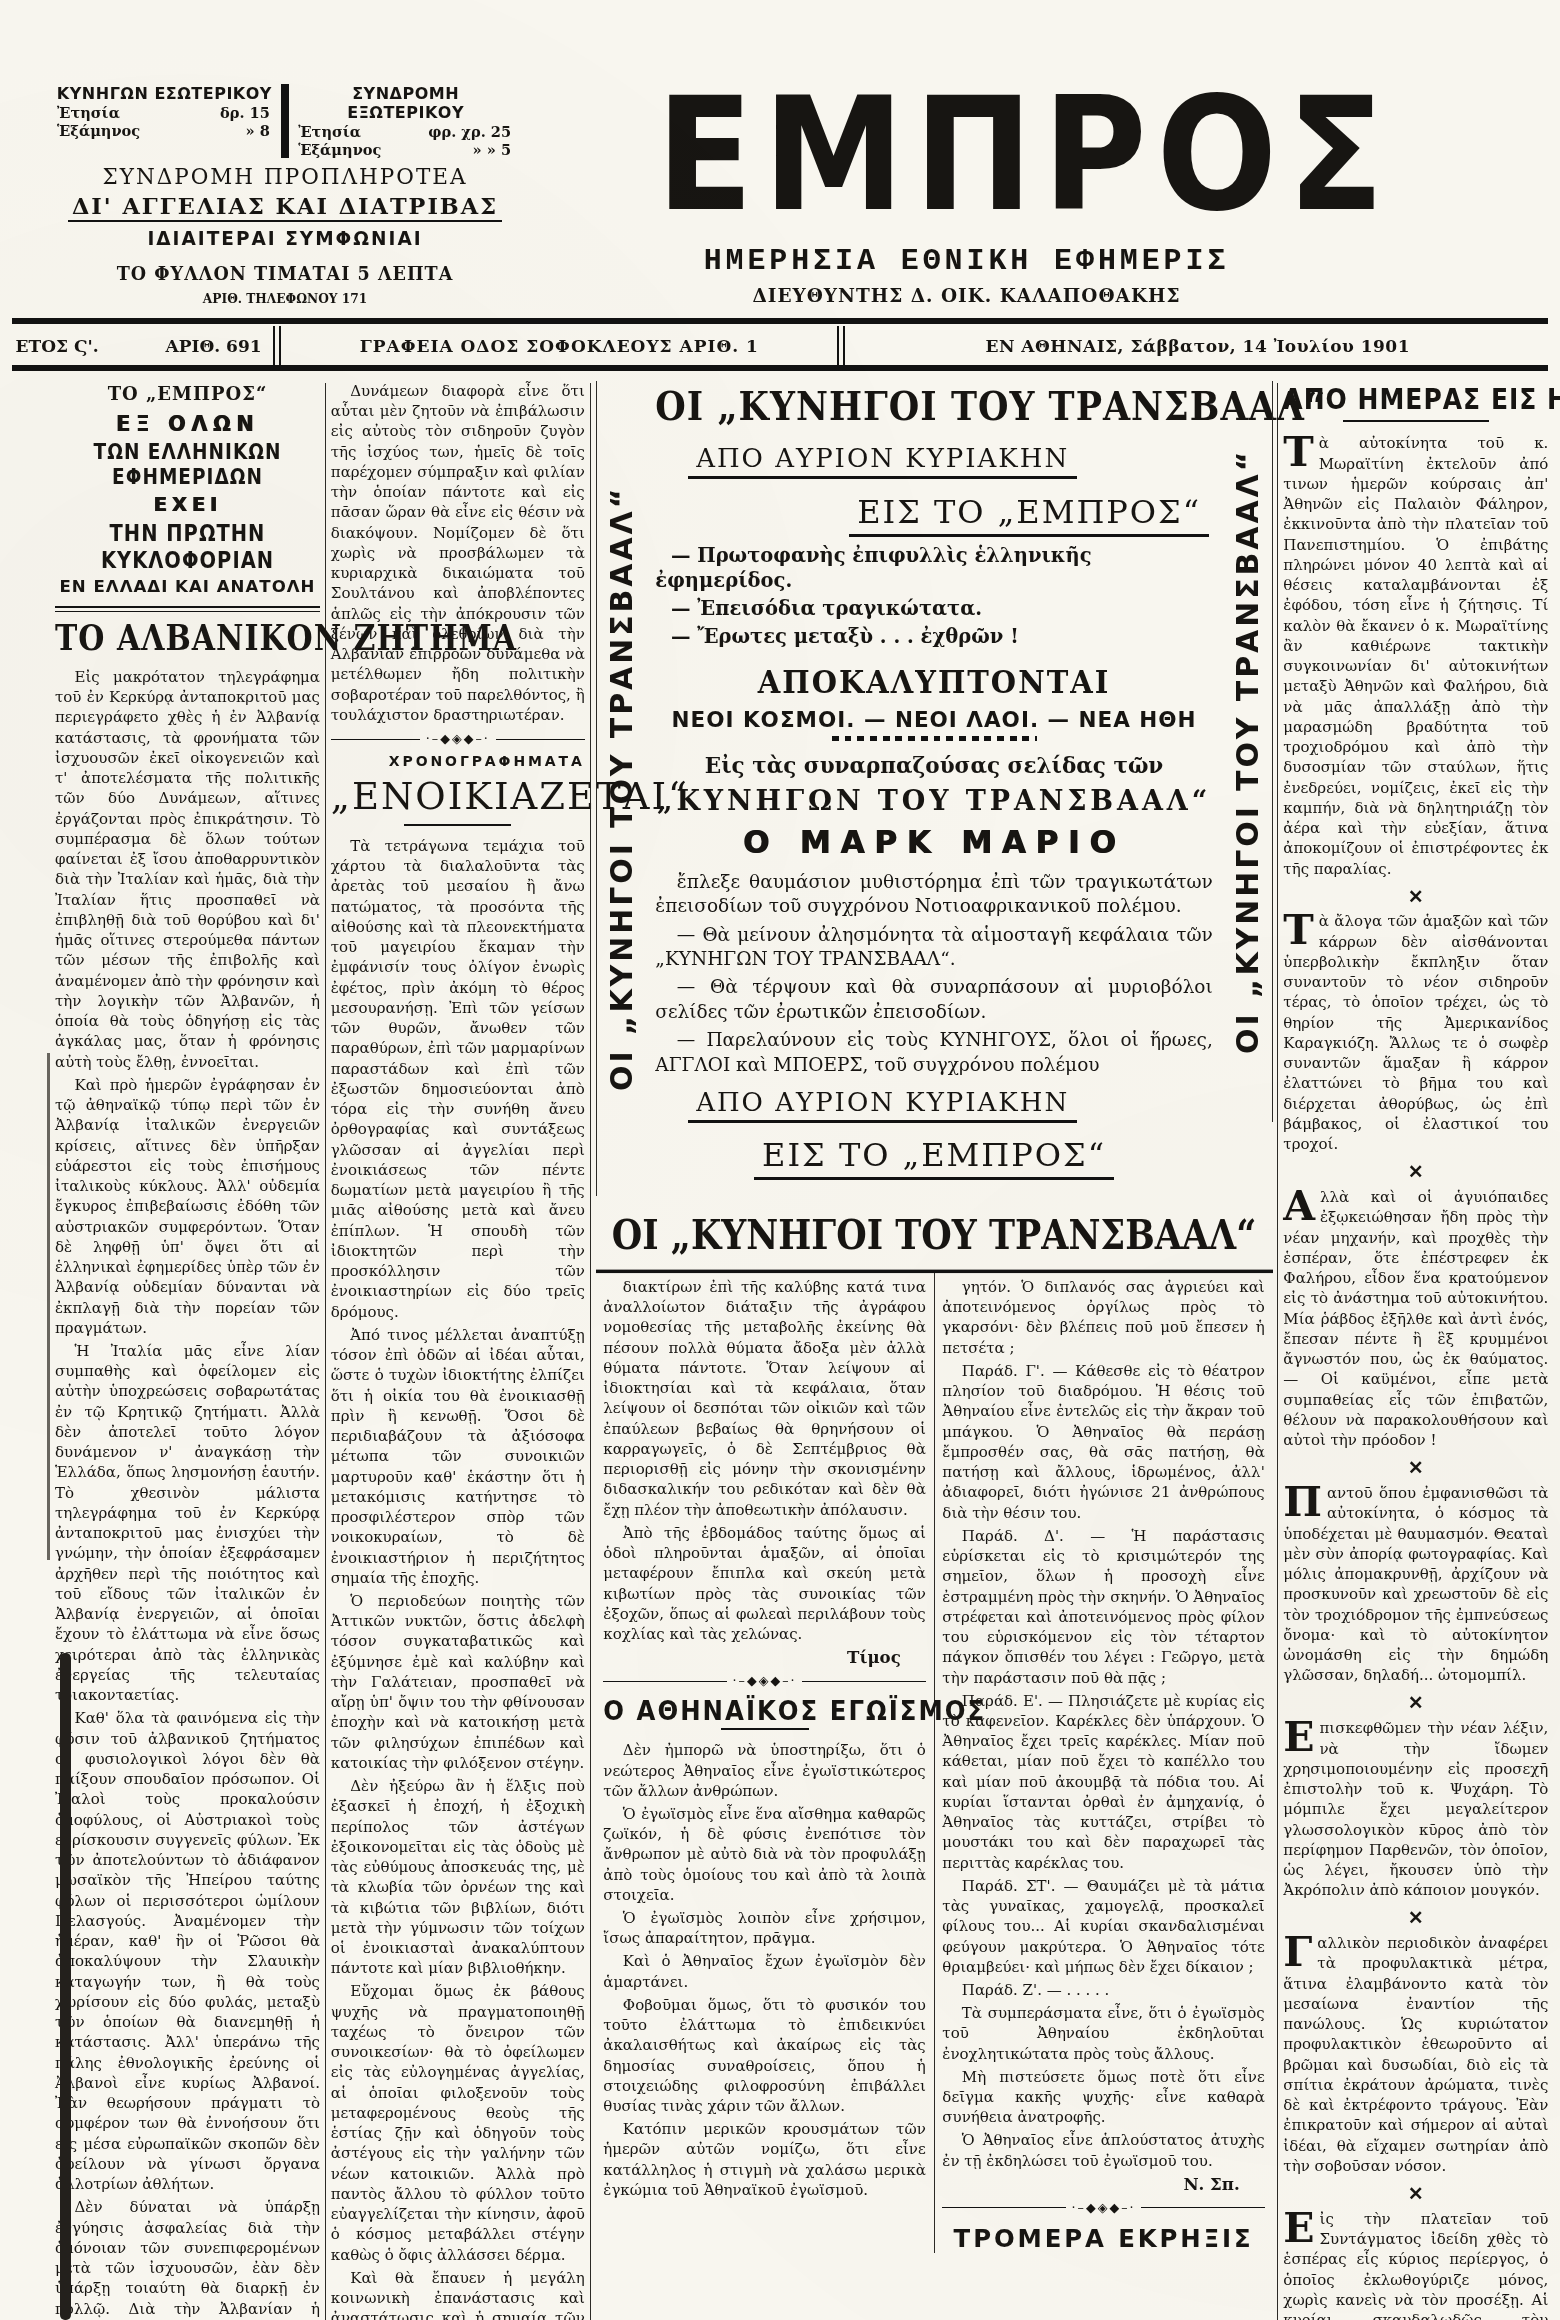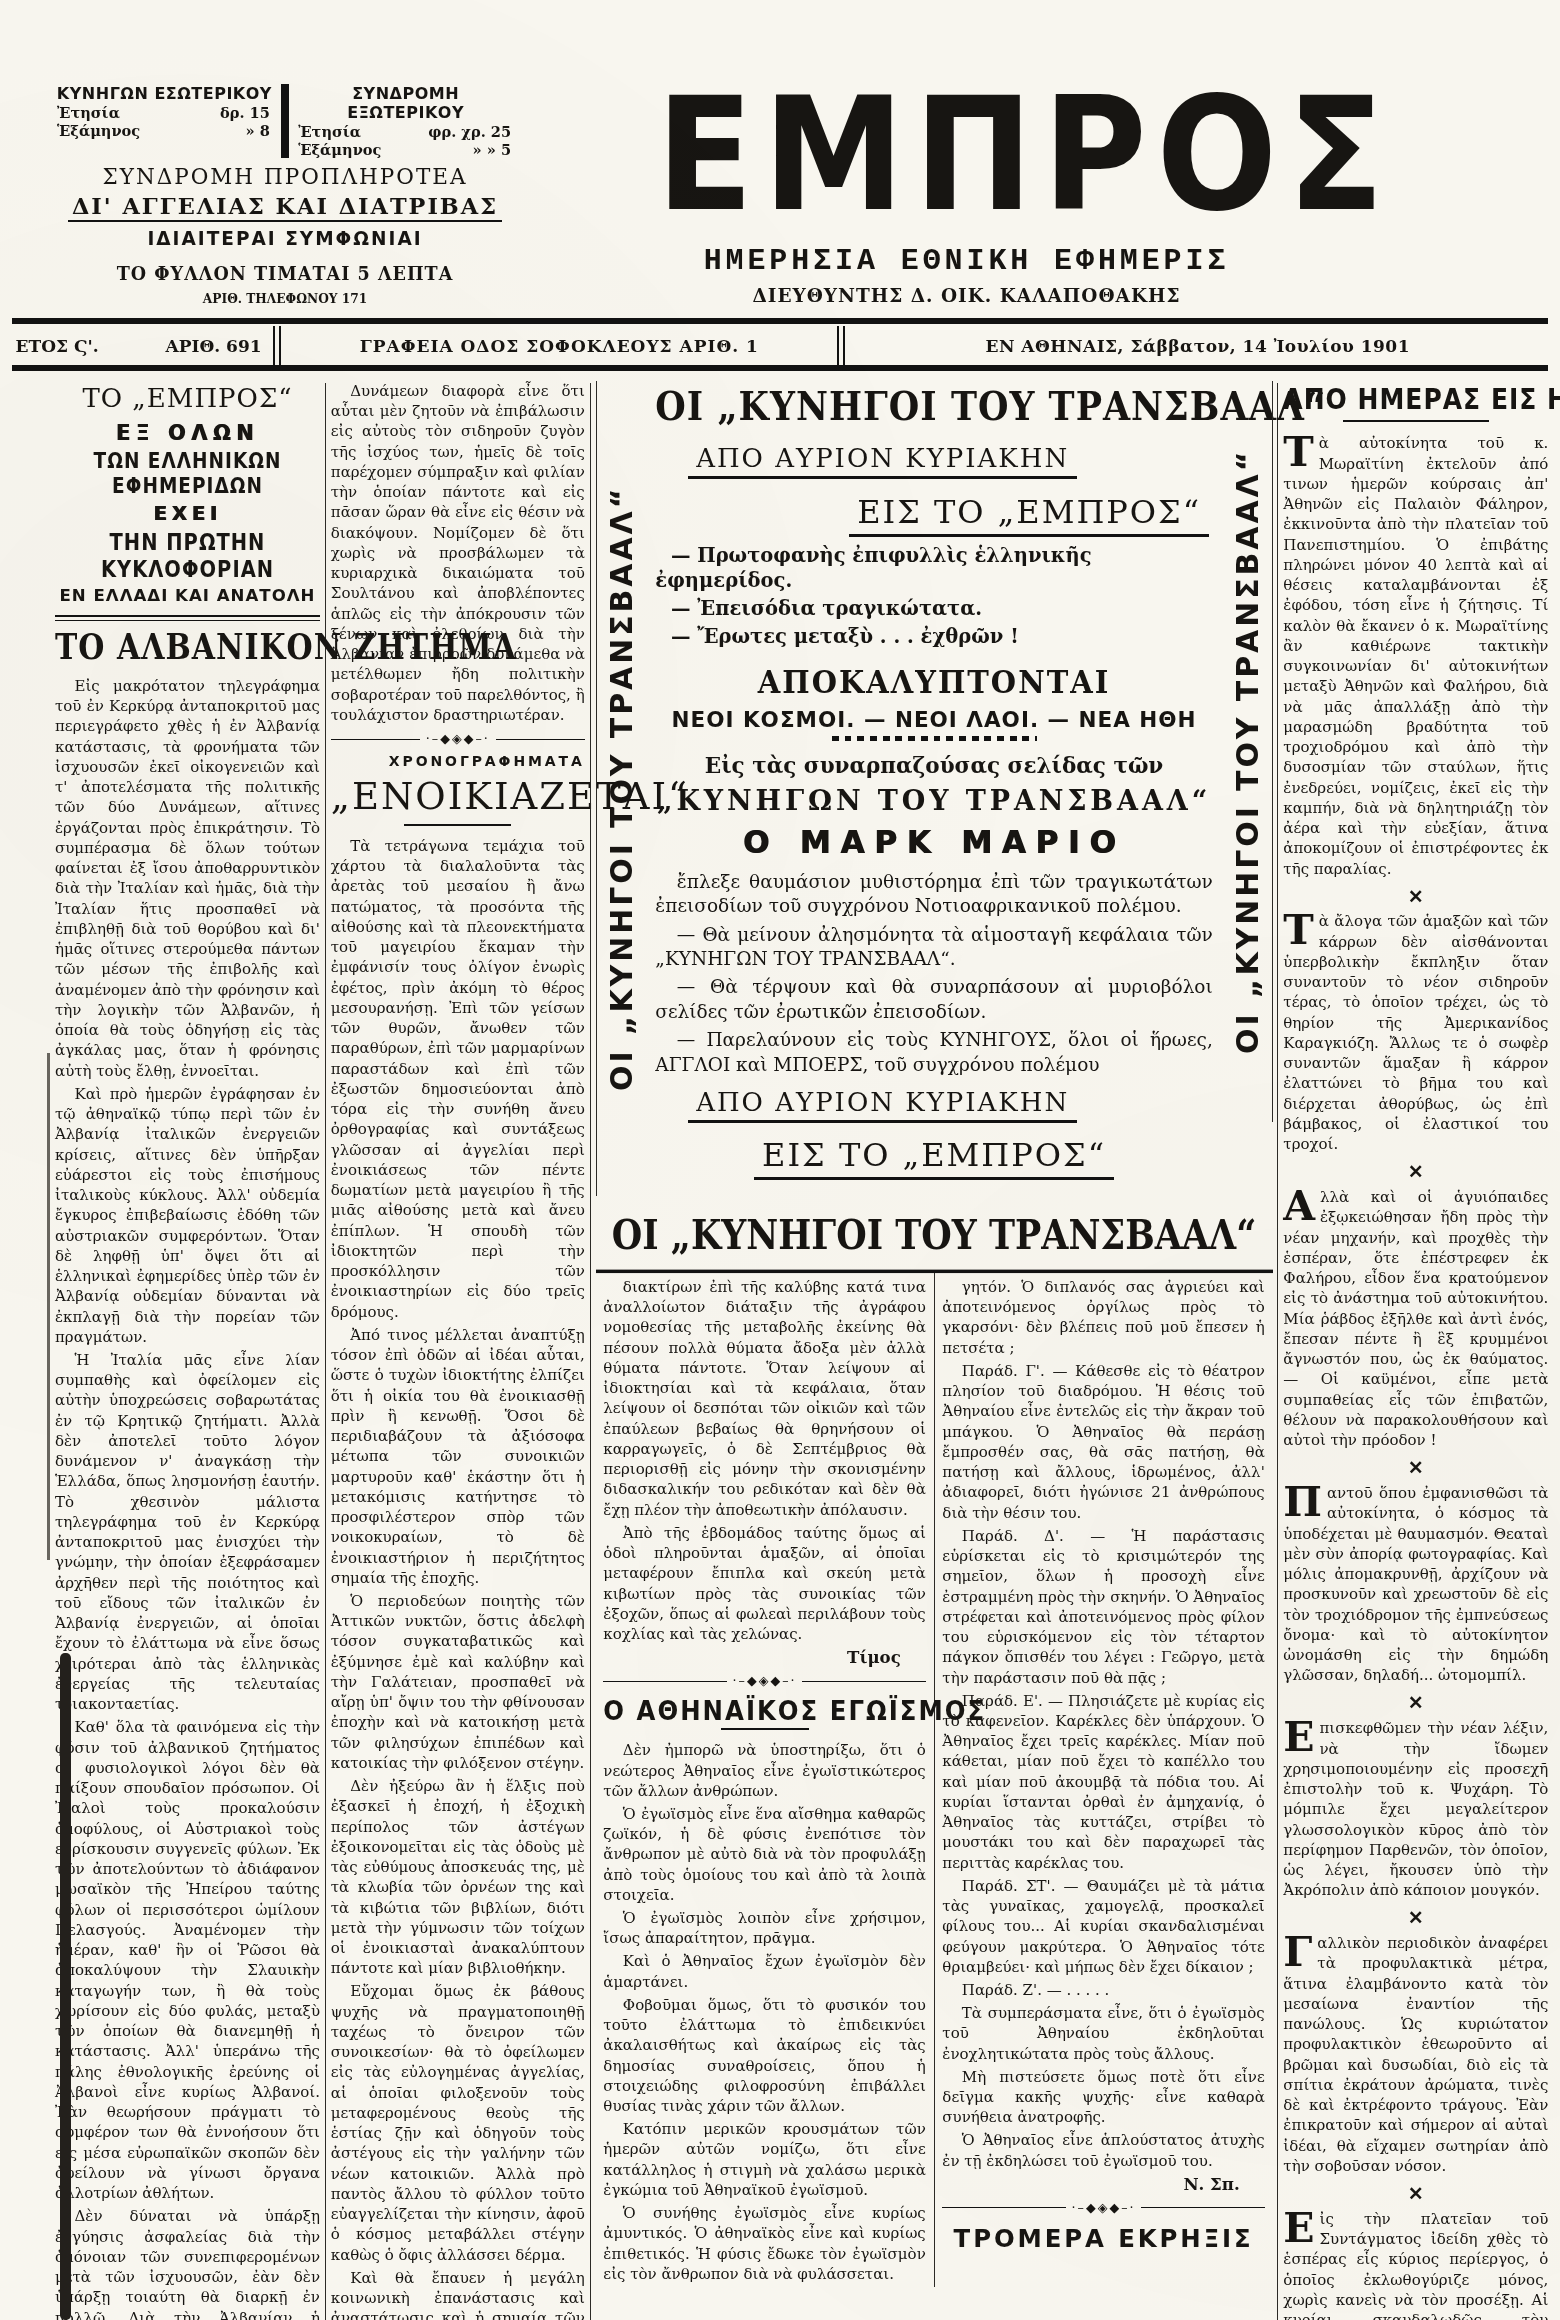--- a/index.html
+++ b/index.html
@@ -36,21 +36,21 @@
   
   .content{display:flex;align-items:stretch;padding:9.8px 11.7px 0 55px;}
   .vrule{width:0;border-left:1.5px solid #2c2a26;margin:2px 4.9px 0 4.9px;}
   .col1{width:265px;flex:none;}
   .col2{width:254px;flex:none;}
   .center{width:677px;flex:none;}
   .col5{flex:1;min-width:0;}
   .bodytext p{font-size:15px;line-height:1.35;text-align:justify;text-indent:19.5px;margin:0 0 2.9px 0;}
   
   .pbox{text-align:center;padding-top:2px;}
-  .pb1{font-size:26px;font-weight:normal;letter-spacing:1px;}
+  .pb1{font-size:18px;font-weight:bold;letter-spacing:1px;}
   .pb2{font-family:"DejaVu Sans",sans-serif;font-weight:bold;font-size:20.5px;letter-spacing:5.9px;margin-top:7.8px;text-shadow:1px 0 #171512;}
   .pb3{font-family:"DejaVu Sans",sans-serif;font-weight:bold;font-size:18.5px;letter-spacing:1px;margin-top:7.8px;transform:scaleY(1.15);}
   .pb4{font-family:"DejaVu Sans",sans-serif;font-weight:bold;font-size:19.5px;letter-spacing:4.9px;margin-top:7.8px;text-shadow:1px 0 #171512;}
   .pb5{font-family:"DejaVu Sans",sans-serif;font-weight:bold;font-size:19.5px;letter-spacing:1px;margin-top:7.8px;transform:scaleY(1.15);}
   .pb6{font-family:"DejaVu Sans",sans-serif;font-weight:bold;font-size:16.6px;letter-spacing:1px;margin-top:6.8px;}
   .dblrule{border-top:2.4px solid #121212;border-bottom:1.5px solid #121212;height:3.9px;margin:9.8px 0 7.8px;}
   .headline1{font-size:30px;font-weight:bold;text-align:center;letter-spacing:1px;margin:5.9px 0 11.7px;
              transform:scaleY(1.15);white-space:nowrap;}
   
   .orn{display:flex;align-items:center;margin:7.8px 0;}
@@ -254,21 +254,20 @@
               <span>·–◆◈◆–·</span>
             </div>
           <div class="headline3">Ο ΑΘΗΝΑΪΚΟΣ ΕΓΩΪΣΜΟΣ</div>
           <div class="h3rule"></div>
           <p>Δὲν ἠμπορῶ νὰ ὑποστηρίξω, ὅτι ὁ νεώτερος Ἀθηναῖος εἶνε ἐγωϊστικώτερος τῶν ἄλλων ἀνθρώπων.</p>
           <p>Ὁ ἐγωϊσμὸς εἶνε ἕνα αἴσθημα καθαρῶς ζωϊκόν, ἡ δὲ φύσις ἐνεπότισε τὸν ἄνθρωπον μὲ αὐτὸ διὰ νὰ τὸν προφυλάξῃ ἀπὸ τοὺς ὁμοίους του καὶ ἀπὸ τὰ λοιπὰ στοιχεῖα.</p>
           <p>Ὁ ἐγωϊσμὸς λοιπὸν εἶνε χρήσιμον, ἴσως ἀπαραίτητον, πρᾶγμα.</p>
           <p>Καὶ ὁ Ἀθηναῖος ἔχων ἐγωϊσμὸν δὲν ἁμαρτάνει.</p>
           <p>Φοβοῦμαι ὅμως, ὅτι τὸ φυσικόν του τοῦτο ἐλάττωμα τὸ ἐπιδεικνύει ἀκαλαισθήτως καὶ ἀκαίρως εἰς τὰς δημοσίας συναθροίσεις, ὅπου ἡ στοιχειώδης φιλοφροσύνη ἐπιβάλλει θυσίας τινὰς χάριν τῶν ἄλλων.</p>
           <p>Κατόπιν μερικῶν κρουσμάτων τῶν ἡμερῶν αὐτῶν νομίζω, ὅτι εἶνε κατάλληλος ἡ στιγμὴ νὰ χαλάσω μερικὰ ἐγκώμια τοῦ Ἀθηναϊκοῦ ἐγωϊσμοῦ.</p>
-          <p>Ὁ συνήθης ἐγωϊσμὸς εἶνε κυρίως ἀμυντικός. Ὁ ἀθηναϊκὸς εἶνε καὶ κυρίως ἐπιθετικός. Ἡ φύσις ἔδωκε τὸν ἐγωϊσμὸν εἰς τὸν ἄνθρωπον διὰ νὰ φυλάσσεται.</p>
         </div>
         <div class="ccol ccol-r bodytext">
           <p>γητόν. Ὁ διπλανός σας ἀγριεύει καὶ ἀποτεινόμενος ὀργίλως πρὸς τὸ γκαρσόνι· δὲν βλέπεις ποῦ μοῦ ἔπεσεν ἡ πετσέτα ;</p>
           <p>Παράδ. Γ'. — Κάθεσθε εἰς τὸ θέατρον πλησίον τοῦ διαδρόμου. Ἡ θέσις τοῦ Ἀθηναίου εἶνε ἐντελῶς εἰς τὴν ἄκραν τοῦ μπάγκου. Ὁ Ἀθηναῖος θὰ περάσῃ ἔμπροσθέν σας, θὰ σᾶς πατήσῃ, θὰ πατήσῃ καὶ ἄλλους, ἱδρωμένος, ἀλλ' ἀδιαφορεῖ, διότι ἠγώνισε 21 ἀνθρώπους διὰ τὴν θέσιν του.</p>
           <p>Παράδ. Δ'. — Ἡ παράστασις εὑρίσκεται εἰς τὸ κρισιμώτερόν της σημεῖον, ὅλων ἡ προσοχὴ εἶνε ἐστραμμένη πρὸς τὴν σκηνήν. Ὁ Ἀθηναῖος στρέφεται καὶ ἀποτεινόμενος πρὸς φίλον του εὑρισκόμενον εἰς τὸν τέταρτον πάγκον ὄπισθέν του λέγει : Γεῶργο, μετὰ τὴν παράστασιν ποῦ θὰ πᾷς ;</p>
           <p>Παράδ. Ε'. — Πλησιάζετε μὲ κυρίας εἰς τὸ καφενεῖον. Καρέκλες δὲν ὑπάρχουν. Ὁ Ἀθηναῖος ἔχει τρεῖς καρέκλες. Μίαν ποῦ κάθεται, μίαν ποῦ ἔχει τὸ καπέλλο του καὶ μίαν ποῦ ἀκουμβᾷ τὰ πόδια του. Αἱ κυρίαι ἵστανται ὀρθαὶ ἐν ἀμηχανίᾳ, ὁ Ἀθηναῖος τὰς κυττάζει, στρίβει τὸ μουστάκι του καὶ δὲν παραχωρεῖ τὰς περιττὰς καρέκλας του.</p>
           <p>Παράδ. ΣΤ'. — Θαυμάζει μὲ τὰ μάτια τὰς γυναῖκας, χαμογελᾷ, προσκαλεῖ φίλους του... Αἱ κυρίαι σκανδαλισμέναι φεύγουν μακρύτερα. Ὁ Ἀθηναῖος τότε θριαμβεύει· καὶ μήπως δὲν ἔχει δίκαιον ;</p>
           <p>Παράδ. Ζ'. —  .   .   .   .   .</p>
           <p>Τὰ συμπεράσματα εἶνε, ὅτι ὁ ἐγωϊσμὸς τοῦ Ἀθηναίου ἐκδηλοῦται ἐνοχλητικώτατα πρὸς τοὺς ἄλλους.</p>
           <p>Μὴ πιστεύσετε ὅμως ποτὲ ὅτι εἶνε δεῖγμα κακῆς ψυχῆς· εἶνε καθαρὰ συνήθεια ἀνατροφῆς.</p>

